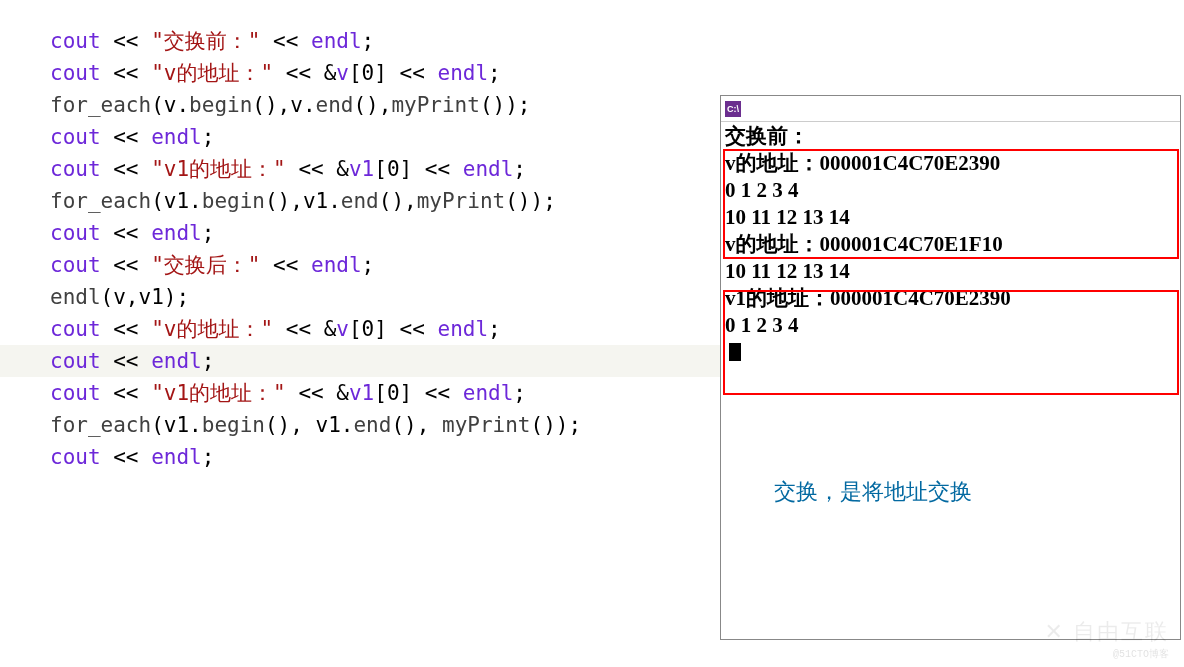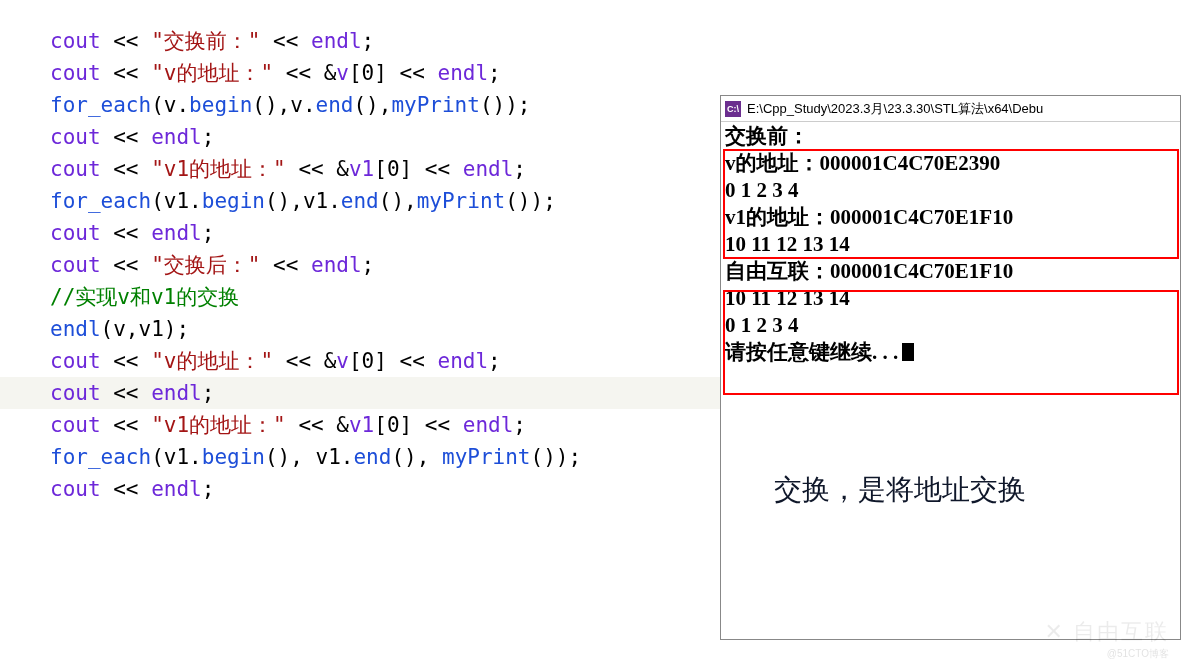--- a/index.html
+++ b/index.html
@@ -25,21 +25,21 @@
     }
     .code-line {
       padding-left: 50px;
       white-space: pre;
       position: relative;
     }
     .code-line.highlighted {
       background: #f5f5f0;
     }
     .str { color: #a31515; }
-    .func { color: #1d4ed8; }
+    .func { color: #404040; }
     .id { color: #6d28d9; }
     .comment { color: #008000; }
     .punct { color: #000000; }
     
     .console-window {
       position: absolute;
       left: 720px;
       top: 95px;
       width: 461px;
       height: 545px;
@@ -95,23 +95,23 @@
       height: 110px;
     }
     .red-box-2 {
       top: 168px;
       left: 2px;
       width: 456px;
       height: 105px;
     }
     .red-annotation {
       position: absolute;
-      color: #0f172a;
-      font-family: Liberation Mono, monospace;
-      font-size: 28px;
+      color: #0369a1;
+      font-family: Liberation Sans, sans-serif;
+      font-size: 22px;
       top: 356px;
       left: 53px;
     }
     .cursor-block {
       display: inline-block;
       width: 12px;
       height: 18px;
       background: #000;
       vertical-align: baseline;
       margin-left: 4px;
@@ -127,62 +127,60 @@
       font-family: "Microsoft YaHei", sans-serif;
       letter-spacing: 2px;
       margin-left: 15px;
     }
     .sub-watermark {
       position: absolute;
       bottom: 6px;
       right: 15px;
       font-size: 10px;
       color: rgba(0,0,0,0.12);
-      font-family: Liberation Sans, sans-serif;
+      font-family: Liberation Mono, monospace;
     }
   </style>
 </head>
 <body>
 
 <div class="code-area">
   <div class="code-line"><span class="id">cout</span><span class="punct"> &lt;&lt; </span><span class="str">"交换前："</span><span class="punct"> &lt;&lt; </span><span class="id">endl</span><span class="punct">;</span></div>
   <div class="code-line"><span class="id">cout</span><span class="punct"> &lt;&lt; </span><span class="str">"v的地址："</span><span class="punct"> &lt;&lt; &amp;</span><span class="id">v</span><span class="punct">[0] &lt;&lt; </span><span class="id">endl</span><span class="punct">;</span></div>
   <div class="code-line"><span class="func">for_each</span><span class="punct">(v.</span><span class="func">begin</span><span class="punct">(),v.</span><span class="func">end</span><span class="punct">(),</span><span class="func">myPrint</span><span class="punct">());</span></div>
   <div class="code-line"><span class="id">cout</span><span class="punct"> &lt;&lt; </span><span class="id">endl</span><span class="punct">;</span></div>
   <div class="code-line"><span class="id">cout</span><span class="punct"> &lt;&lt; </span><span class="str">"v1的地址："</span><span class="punct"> &lt;&lt; &amp;</span><span class="id">v1</span><span class="punct">[0] &lt;&lt; </span><span class="id">endl</span><span class="punct">;</span></div>
   <div class="code-line"><span class="func">for_each</span><span class="punct">(v1.</span><span class="func">begin</span><span class="punct">(),v1.</span><span class="func">end</span><span class="punct">(),</span><span class="func">myPrint</span><span class="punct">());</span></div>
   <div class="code-line"><span class="id">cout</span><span class="punct"> &lt;&lt; </span><span class="id">endl</span><span class="punct">;</span></div>
   <div class="code-line"></div>
   <div class="code-line"><span class="id">cout</span><span class="punct"> &lt;&lt; </span><span class="str">"交换后："</span><span class="punct"> &lt;&lt; </span><span class="id">endl</span><span class="punct">;</span></div>
   <div class="code-line"></div>
-  <div class="code-line"><span class="comment">//实现v和v1的交换</span></div>
   <div class="code-line"><span class="func">endl</span><span class="punct">(v,v1);</span></div>
   <div class="code-line"></div>
   <div class="code-line"><span class="id">cout</span><span class="punct"> &lt;&lt; </span><span class="str">"v的地址："</span><span class="punct"> &lt;&lt; &amp;</span><span class="id">v</span><span class="punct">[0] &lt;&lt; </span><span class="id">endl</span><span class="punct">;</span></div>
   <div class="code-line highlighted"><span class="id">cout</span><span class="punct"> &lt;&lt; </span><span class="id">endl</span><span class="punct">;</span></div>
   <div class="code-line"><span class="id">cout</span><span class="punct"> &lt;&lt; </span><span class="str">"v1的地址："</span><span class="punct"> &lt;&lt; &amp;</span><span class="id">v1</span><span class="punct">[0] &lt;&lt; </span><span class="id">endl</span><span class="punct">;</span></div>
   <div class="code-line"><span class="func">for_each</span><span class="punct">(v1.</span><span class="func">begin</span><span class="punct">(), v1.</span><span class="func">end</span><span class="punct">(), </span><span class="func">myPrint</span><span class="punct">());</span></div>
   <div class="code-line"><span class="id">cout</span><span class="punct"> &lt;&lt; </span><span class="id">endl</span><span class="punct">;</span></div>
 </div>
 
 <div class="console-window">
   <div class="console-titlebar">
     <span class="console-icon">C:\</span>
-    <span>E:\Cpp_Study\2023.3月\23.3.30\STL算法\x64\Debu</span>
   </div>
   <div class="console-body">
     <div class="console-line">交换前：</div>
     <div class="console-line">v的地址：000001C4C70E2390</div>
     <div class="console-line">0 1 2 3 4</div>
-    <div class="console-line">v1的地址：000001C4C70E1F10</div>
     <div class="console-line">10 11 12 13 14</div>
-    <div class="console-line">自由互联：000001C4C70E1F10</div>
+    <div class="console-line">v的地址：000001C4C70E1F10</div>
     <div class="console-line">10 11 12 13 14</div>
+    <div class="console-line">v1的地址：000001C4C70E2390</div>
     <div class="console-line">0 1 2 3 4</div>
-    <div class="console-line"><span>请按任意键继续. . .</span><span class="cursor-block"></span></div>
+    <div class="console-line"><span class="cursor-block"></span></div>
     <div class="red-box red-box-1"></div>
     <div class="red-box red-box-2"></div>
     <div class="red-annotation">交换，是将地址交换</div>
   </div>
 </div>
 
 <div class="watermark">✕ 自由互联</div>
 <div class="sub-watermark">@51CTO博客</div>
 
 </body></html>

